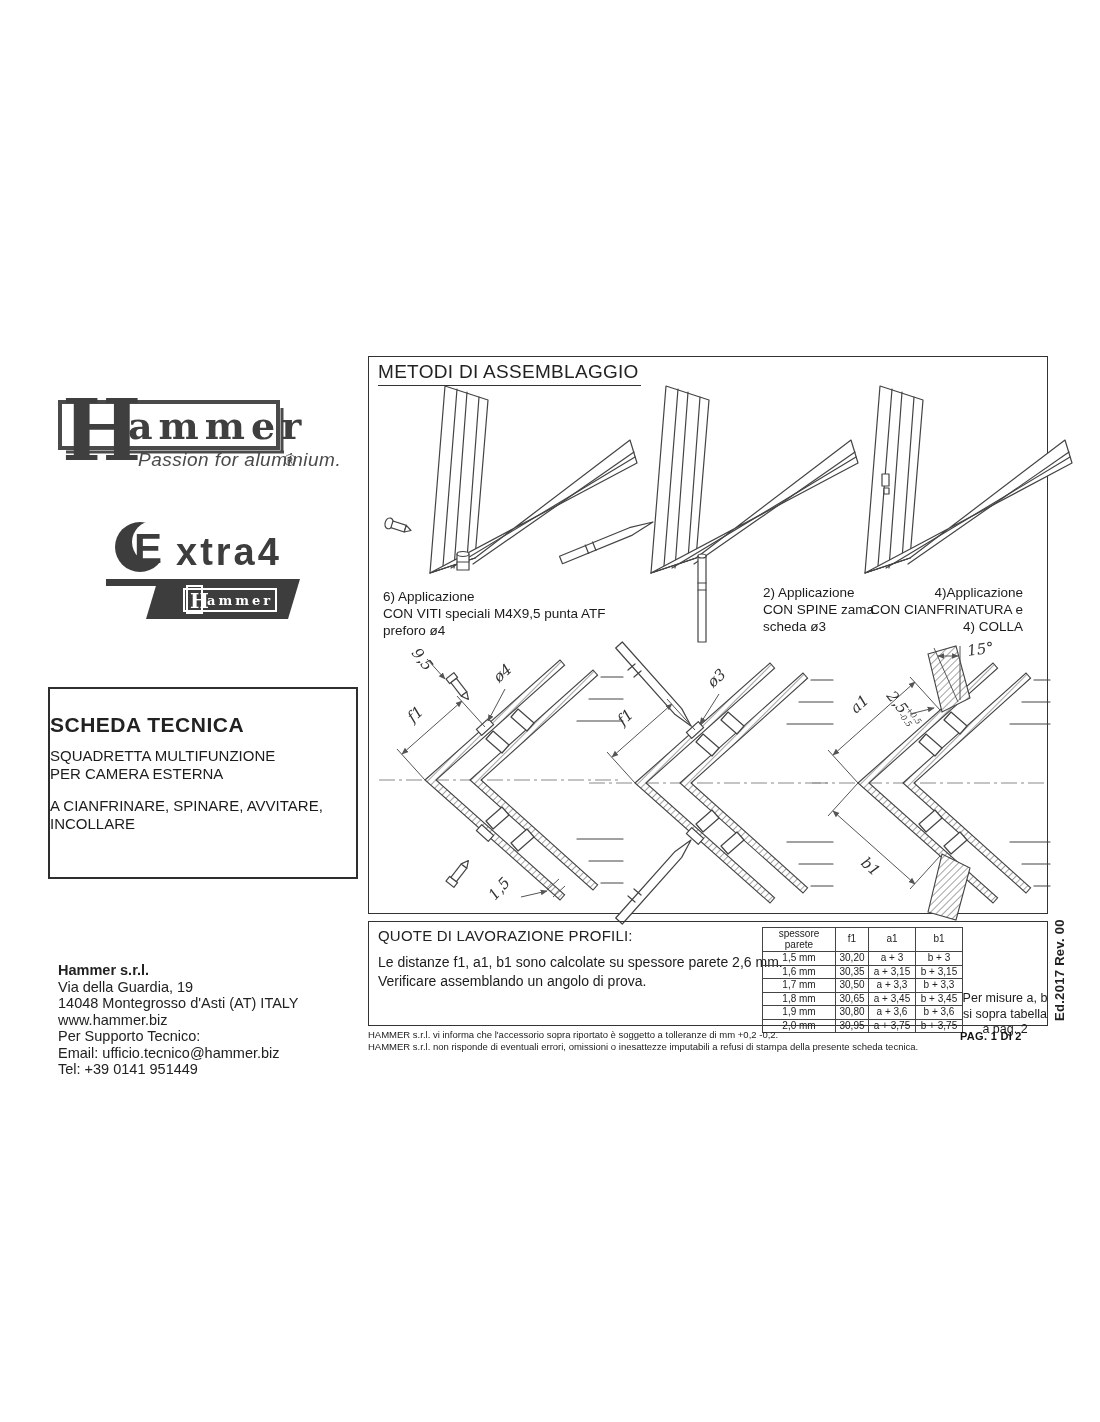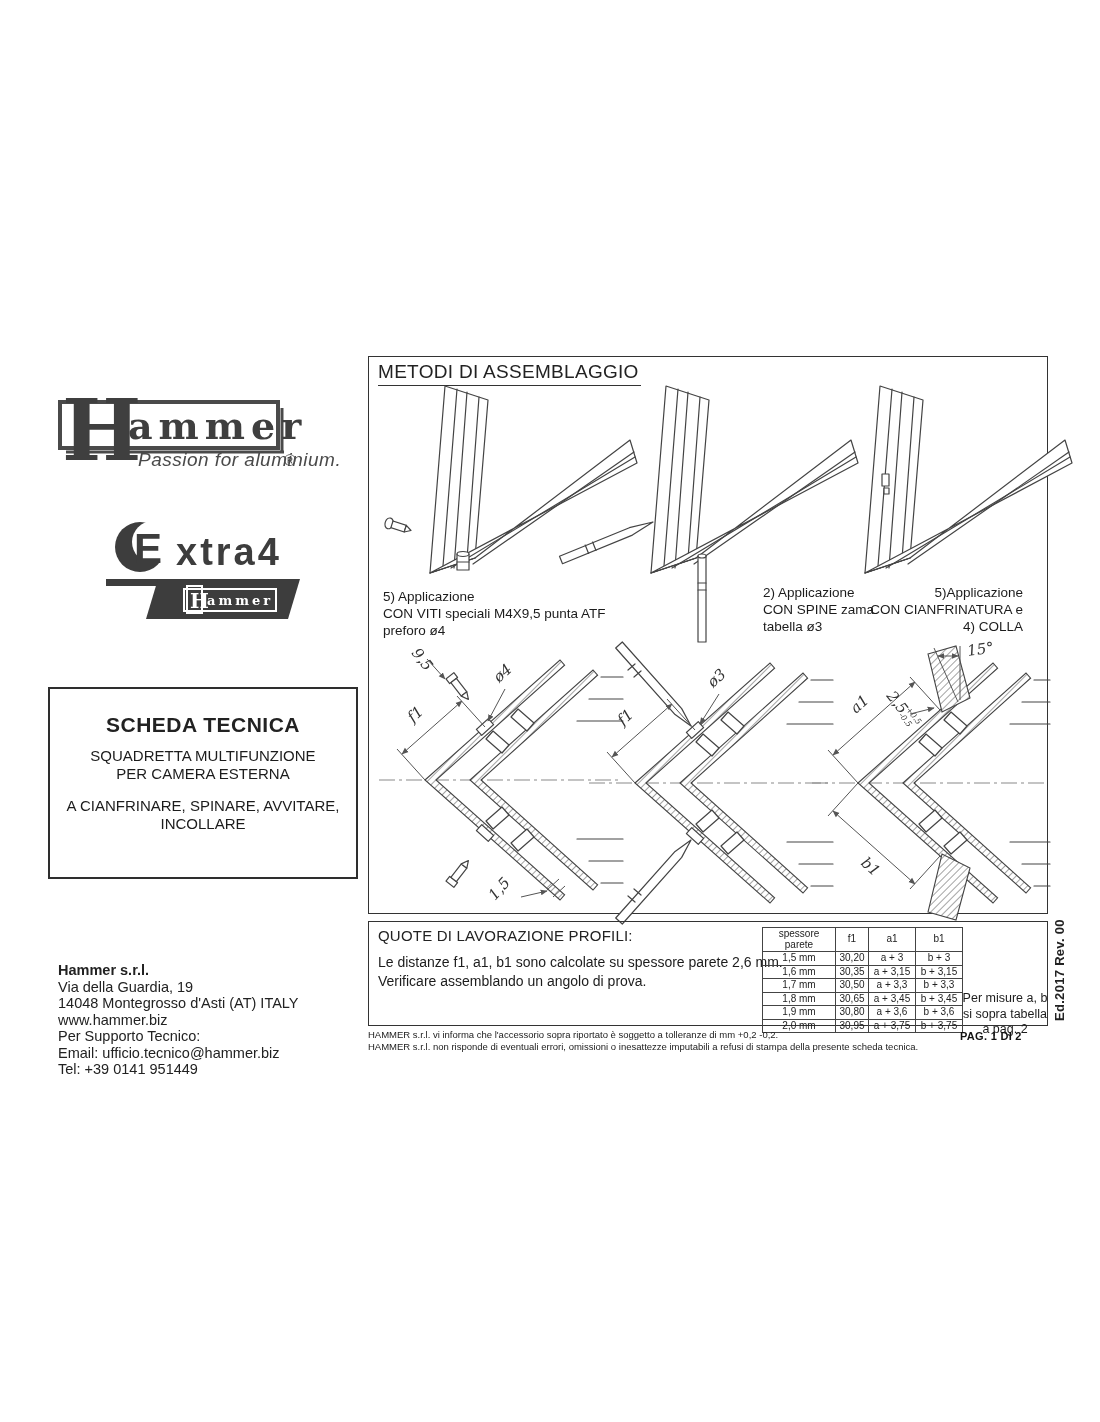--- a/index.html
+++ b/index.html
@@ -1,21 +1,21 @@
 <!DOCTYPE html>
 <html><head>
 <meta charset="utf-8">
 <style>
   html,body{margin:0;padding:0;background:#e8e8e8;}
   .page{position:relative;width:1100px;height:1422px;background:#ffffff;
         font-family:"Liberation Sans",sans-serif;color:#1c1c1c;overflow:hidden;margin:0 auto;}
   .abs{position:absolute;}
   
   .tagline{left:138px;top:449px;font-style:italic;font-size:19px;color:#4a4a4a;letter-spacing:.5px;}
-  .scheda-box{left:48px;top:687px;width:306px;height:188px;border:2px solid #2e2e2e;text-align:center;}
+  .scheda-box{left:48px;top:687px;width:306px;height:188px;border:2px solid #2e2e2e;text-align:left;}
   .scheda-heading{margin-top:24px;font-size:21px;font-weight:bold;letter-spacing:.5px;color:#222;}
   .scheda-product{margin-top:12px;font-size:31px;font-weight:bold;letter-spacing:1px;color:#222;}
   .scheda-sub{font-size:15px;line-height:18px;color:#1c1c1c;}
   .mt10{margin-top:10px;} .mt14{margin-top:14px;}
   .company{left:58px;top:962px;font-size:14.5px;line-height:16.5px;color:#222;}
   .company .bold{font-weight:bold;}
   
   .assembly-box{left:368px;top:356px;width:678px;height:556px;border:1.5px solid #333;}
   .assembly-title{left:378px;top:361px;font-size:19px;color:#222;border-bottom:1.5px solid #333;padding:0 2px 2px 0;letter-spacing:.3px;}
   .caption{font-size:13.5px;line-height:17px;color:#1c1c1c;}
@@ -166,31 +166,31 @@
       <polygon class="pw" points="55,195 262,85 255,62 100,180"></polygon>
       <line class="ln" x1="98" y1="186" x2="259" y2="74"></line>
       <line class="ln" x1="76" y1="190" x2="260" y2="79"></line>
       <line class="ln" x1="55" y1="195" x2="100" y2="180"></line>
       <rect class="pw" x="72" y="96" width="7" height="12"></rect>
       <rect class="pw" x="74" y="110" width="5" height="6"></rect>
     </g>
   </svg>
 
   <div class="abs caption cap1">
-    <div>5) Applicazione</div>
+    <div>6) Applicazione</div>
     <div>CON VITI speciali M4X9,5 punta ATF</div>
     <div>preforo ø4</div>
   </div>
   <div class="abs caption cap2">
     <div>2) Applicazione</div>
     <div>CON SPINE zama</div>
-    <div>tabella ø3</div>
+    <div>scheda ø3</div>
   </div>
   <div class="abs caption cap3">
-    <div>5)Applicazione</div>
+    <div>4)Applicazione</div>
     <div>CON CIANFRINATURA e</div>
     <div>4) COLLA</div>
   </div>
 
   <svg class="abs" style="left:375px;top:635px;" width="250" height="280" viewBox="0 0 250 280">
     <line class="cl" x1="4" y1="145" x2="246" y2="145"></line>
     <g>
       <polygon points="50,145 185,25 189.6,30.2 61,145 189.6,259.8 185,265" fill="url(#hatch)" stroke="#444" stroke-width="1.1"></polygon>
       <polygon points="95,145 218,35 222.6,40.2 106,145 222.6,249.8 218,255" fill="url(#hatch)" stroke="#444" stroke-width="1.1"></polygon>
       <polygon class="pw" points="118,96 134,110 127,118 111,104"></polygon>

